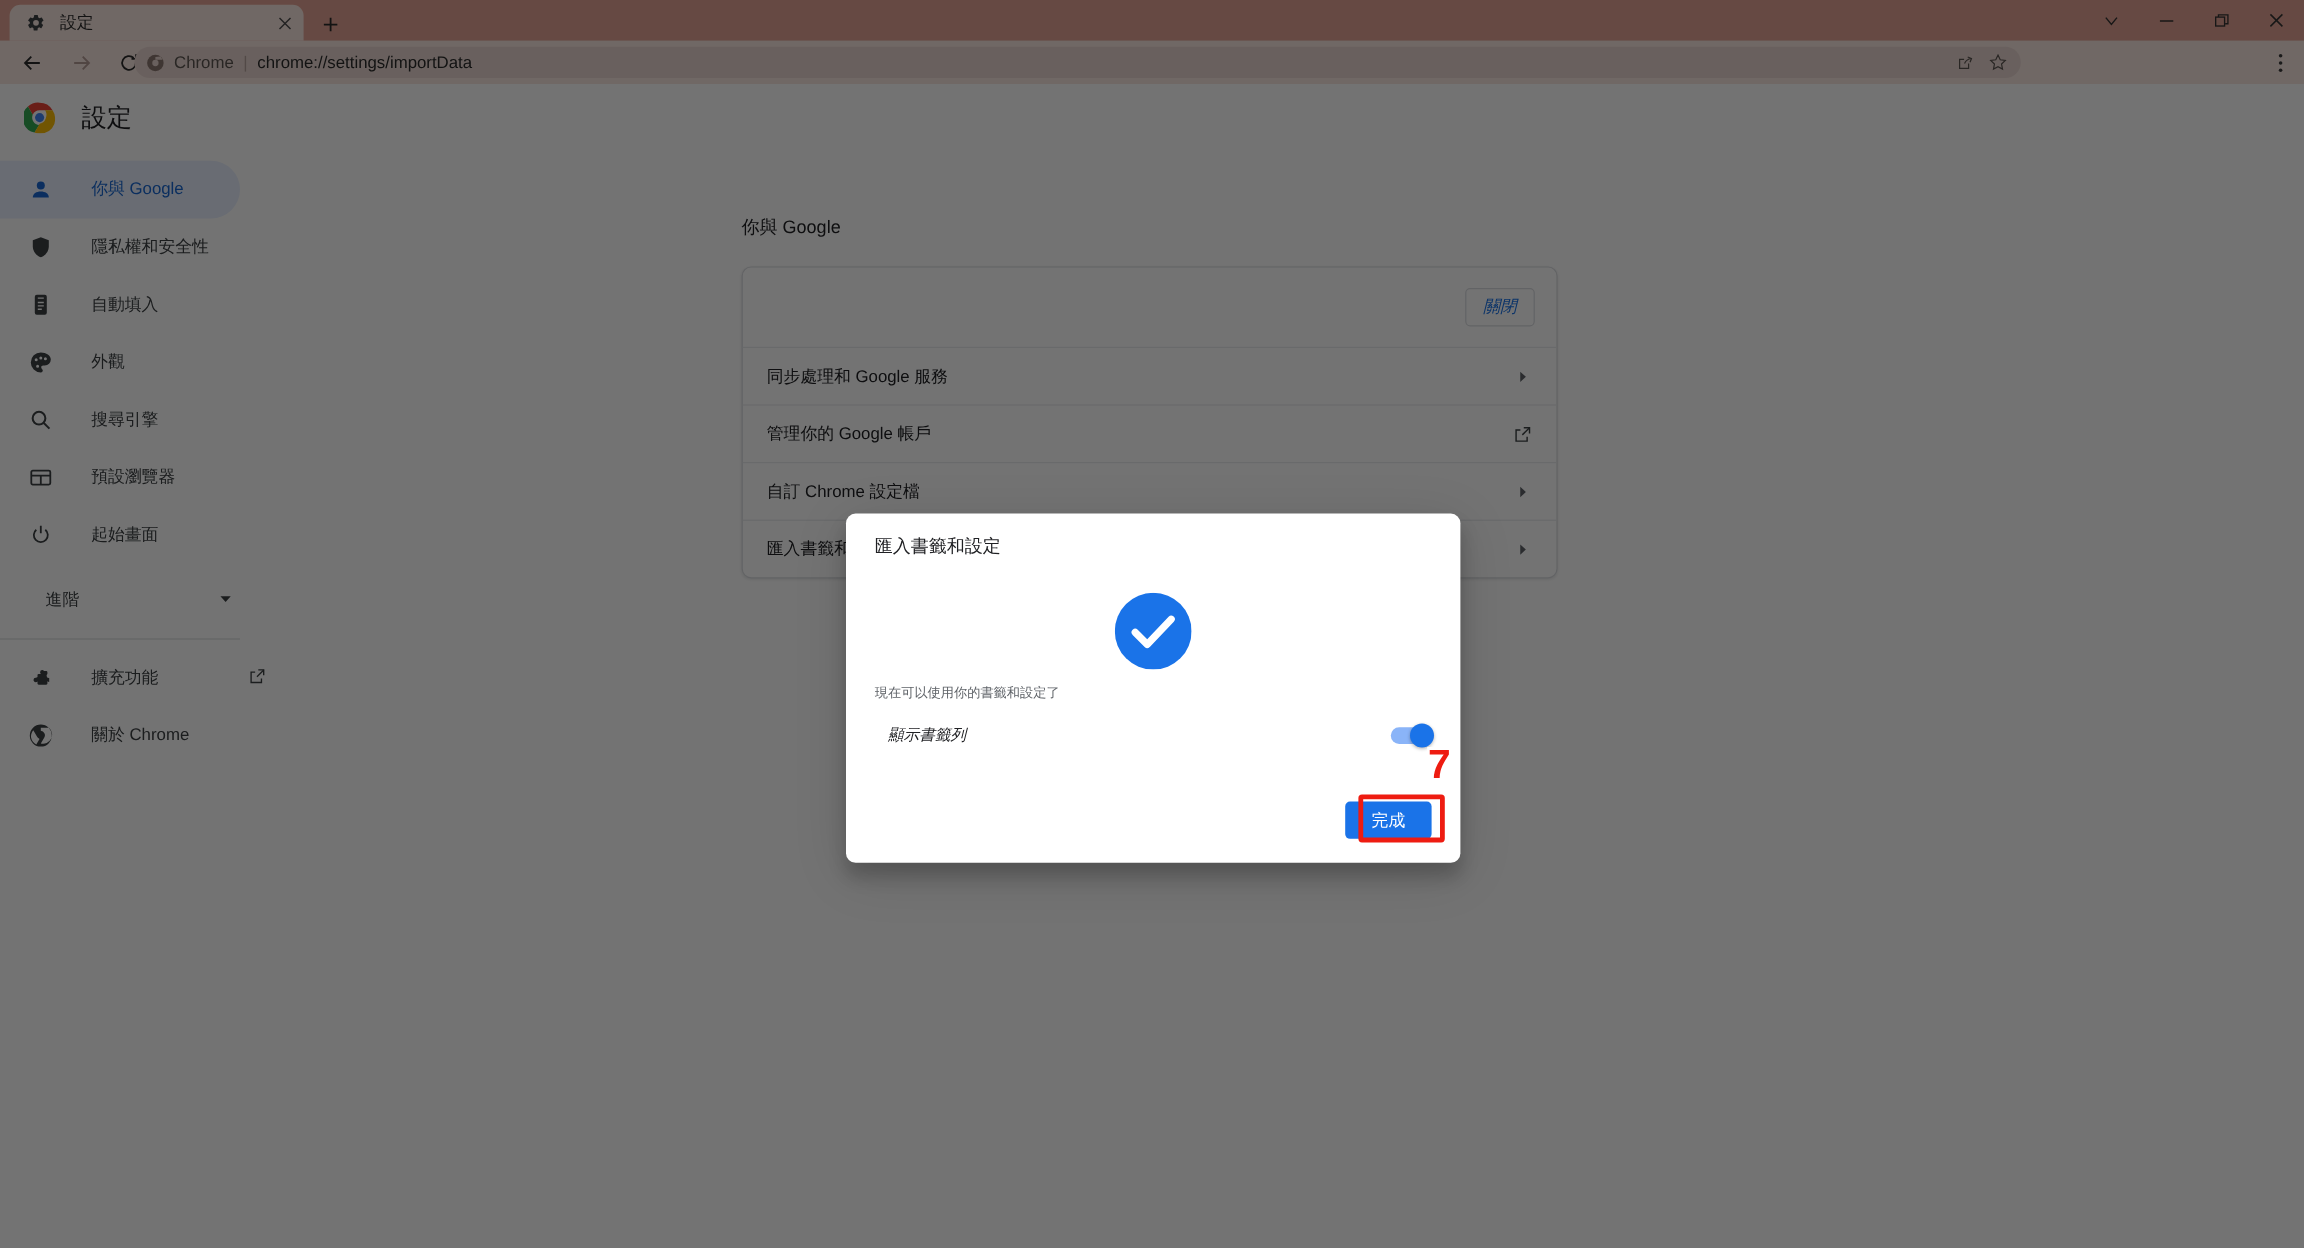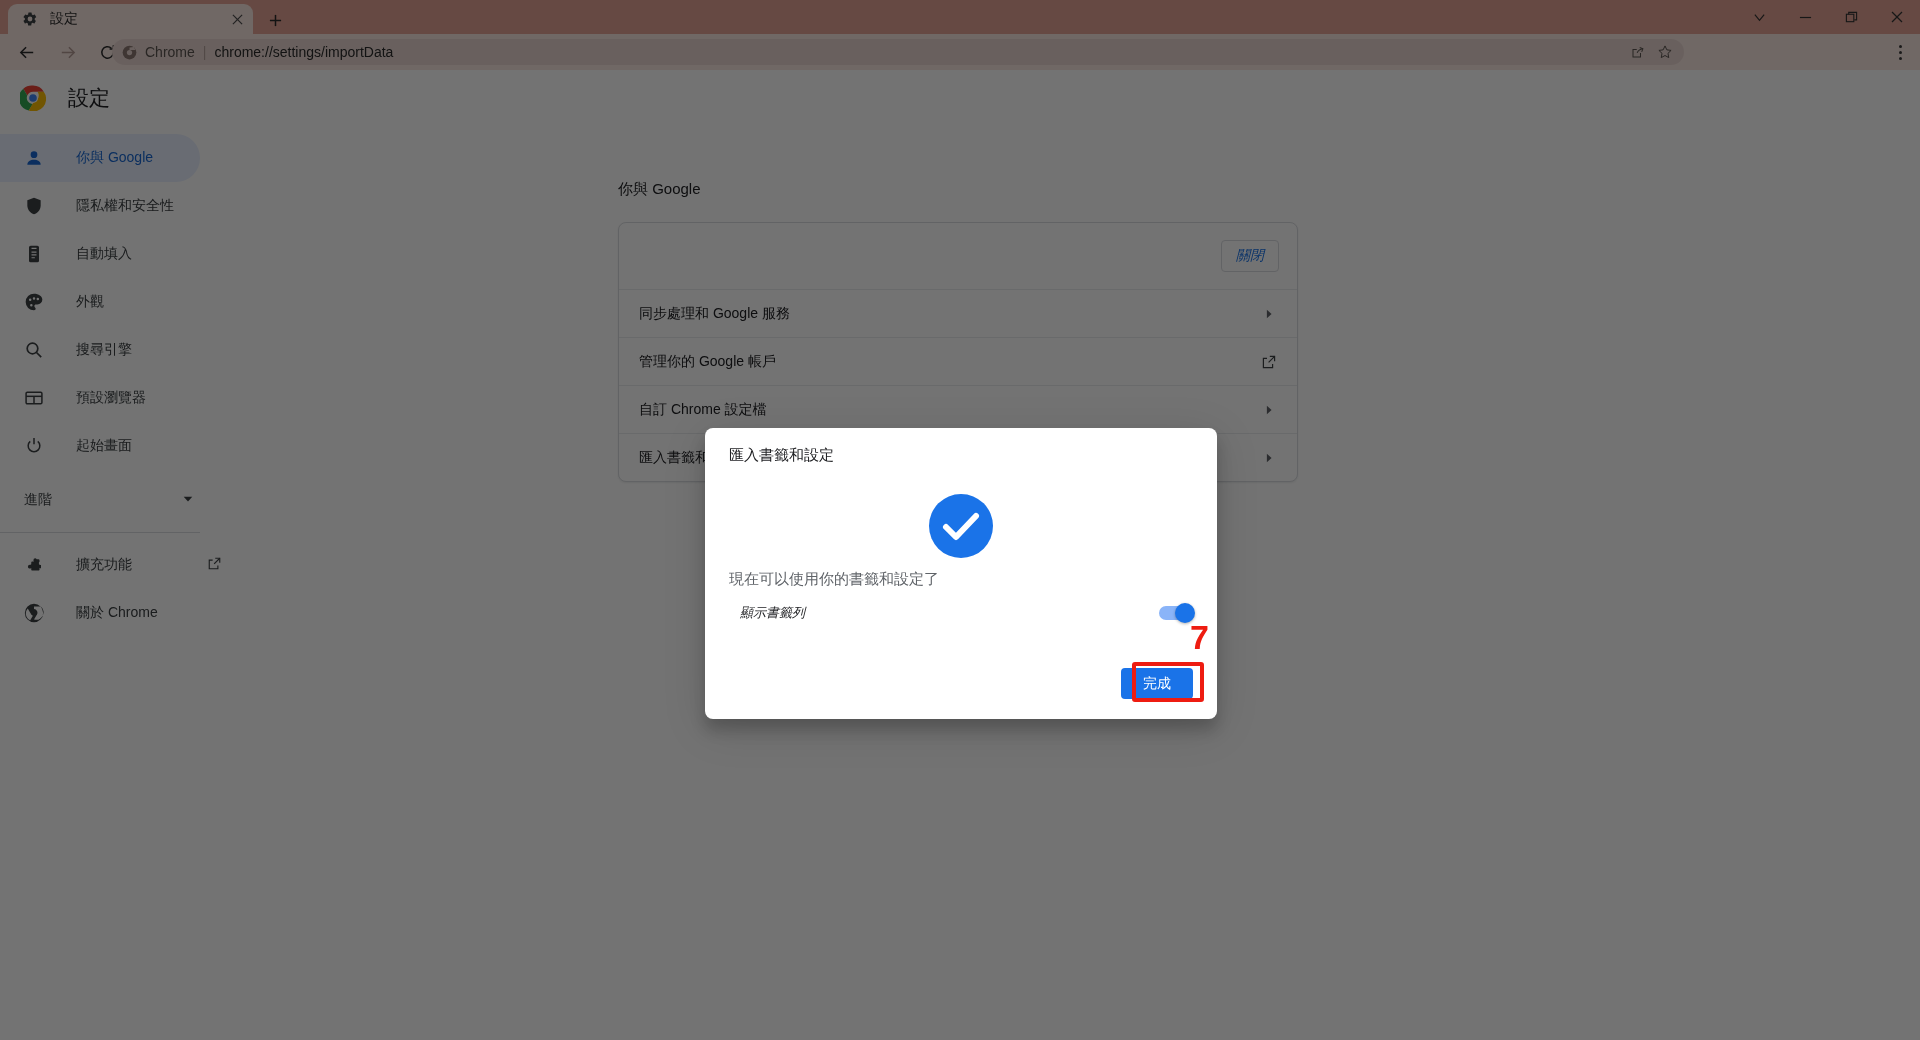--- a/index.html
+++ b/index.html
@@ -99,21 +99,21 @@
   .snav-item {
     position: relative; height: 48px; display: flex; align-items: center;
     padding-left: 24px; border-radius: 0 24px 24px 0; margin-right: 48px;
     font-size: 14px; color: #3c4043;
   }
   .snav-item .ic { width: 20px; height: 20px; flex: 0 0 20px; position: relative; }
   .snav-item .lb { margin-left: 32px; white-space: nowrap; }
   .snav-item.active { background: #e8f0fe; color: #1967d2; }
   .snav-item.active .ic svg { fill: #1967d2; }
   .snav-adv {
-    height: 48px; display: flex; align-items: center; padding-left: 24px;
+    height: 48px; display: flex; align-items: center; padding-left: 38px;
     font-size: 14px; color: #3c4043; margin-top: 6px; width: 200px;
   }
   .snav-adv .chev { margin-left: auto; margin-right: 6px; }
   .snav-divider { height: 1px; background: #dadce0; margin: 8px 24px 8px 0; width: 200px; }
 
   .maincol { position: absolute; left: 248px; top: 56px; width: 1672px; height: 914px; }
   .section-title {
     position: absolute; left: 370px; top: 54px; font-size: 15px; color: #202124;
   }
   .card {
@@ -142,21 +142,21 @@
     background: rgba(0,0,0,.55);
   }
   #dialog {
     position: absolute; left: 705px; top: 428px; width: 512px; height: 291px;
     background: #fff; border-radius: 8px;
     box-shadow: 0 11px 15px rgba(0,0,0,.2), 0 9px 46px rgba(0,0,0,.12);
     overflow: hidden;
   }
   .dlg-title { position: absolute; left: 24px; top: 18px; font-size: 15px; color: #202124; }
   .dlg-check { position: absolute; left: 50%; top: 66px; transform: translateX(-50%); width: 64px; height: 64px; }
-  .dlg-msg { position: absolute; left: 24px; top: 142px; font-size: 15px; color: #5f6368; text-align: center; }
+  .dlg-msg { position: absolute; left: 24px; top: 142px; font-size: 11px; color: #5f6368; text-align: center; }
   .dlg-toggle-row {
     position: absolute; left: 24px; right: 24px; top: 168px; height: 34px;
     display: flex; align-items: center; font-style: italic;
   }
   .dlg-toggle-label { margin-left: 11px; font-size: 13px; color: #202124; }
   .switch {
     margin-left: auto; position: relative; width: 34px; height: 14px;
     background: #8ab4f8; border-radius: 7px;
   }
   .switch .knob {

